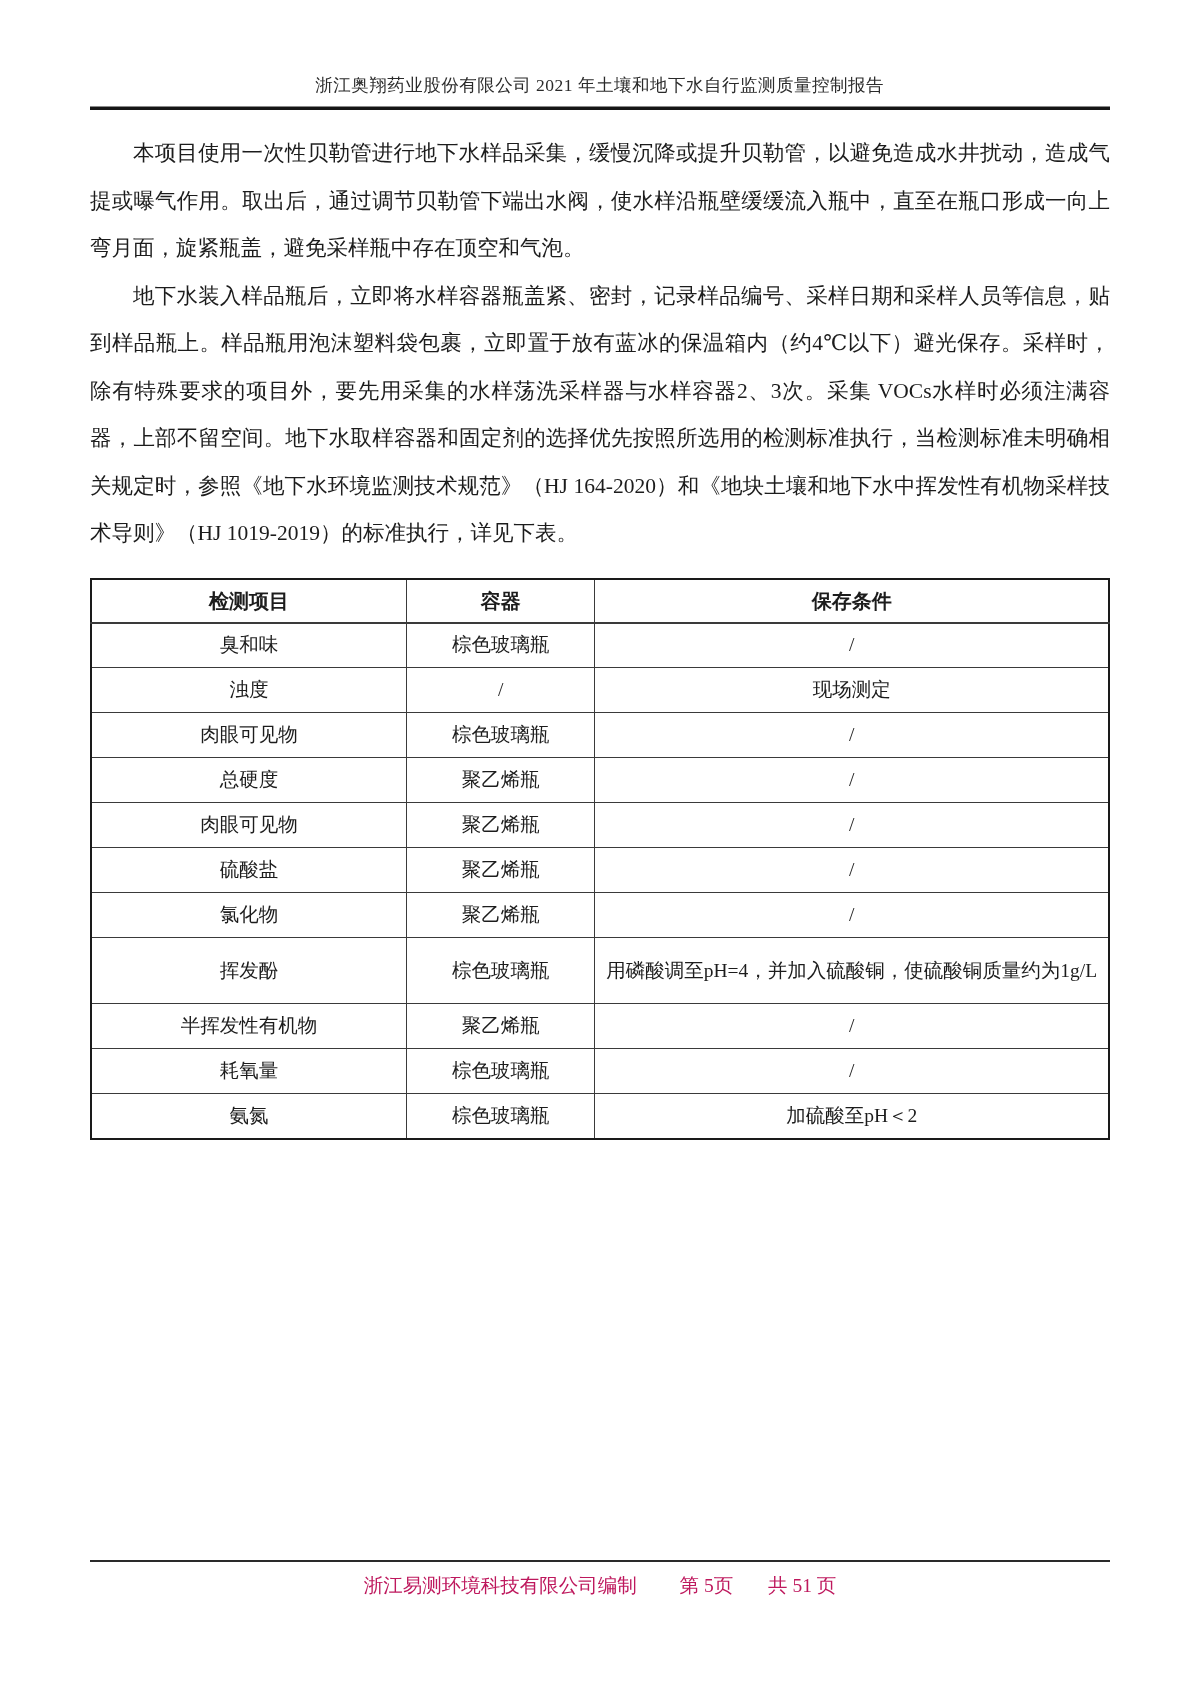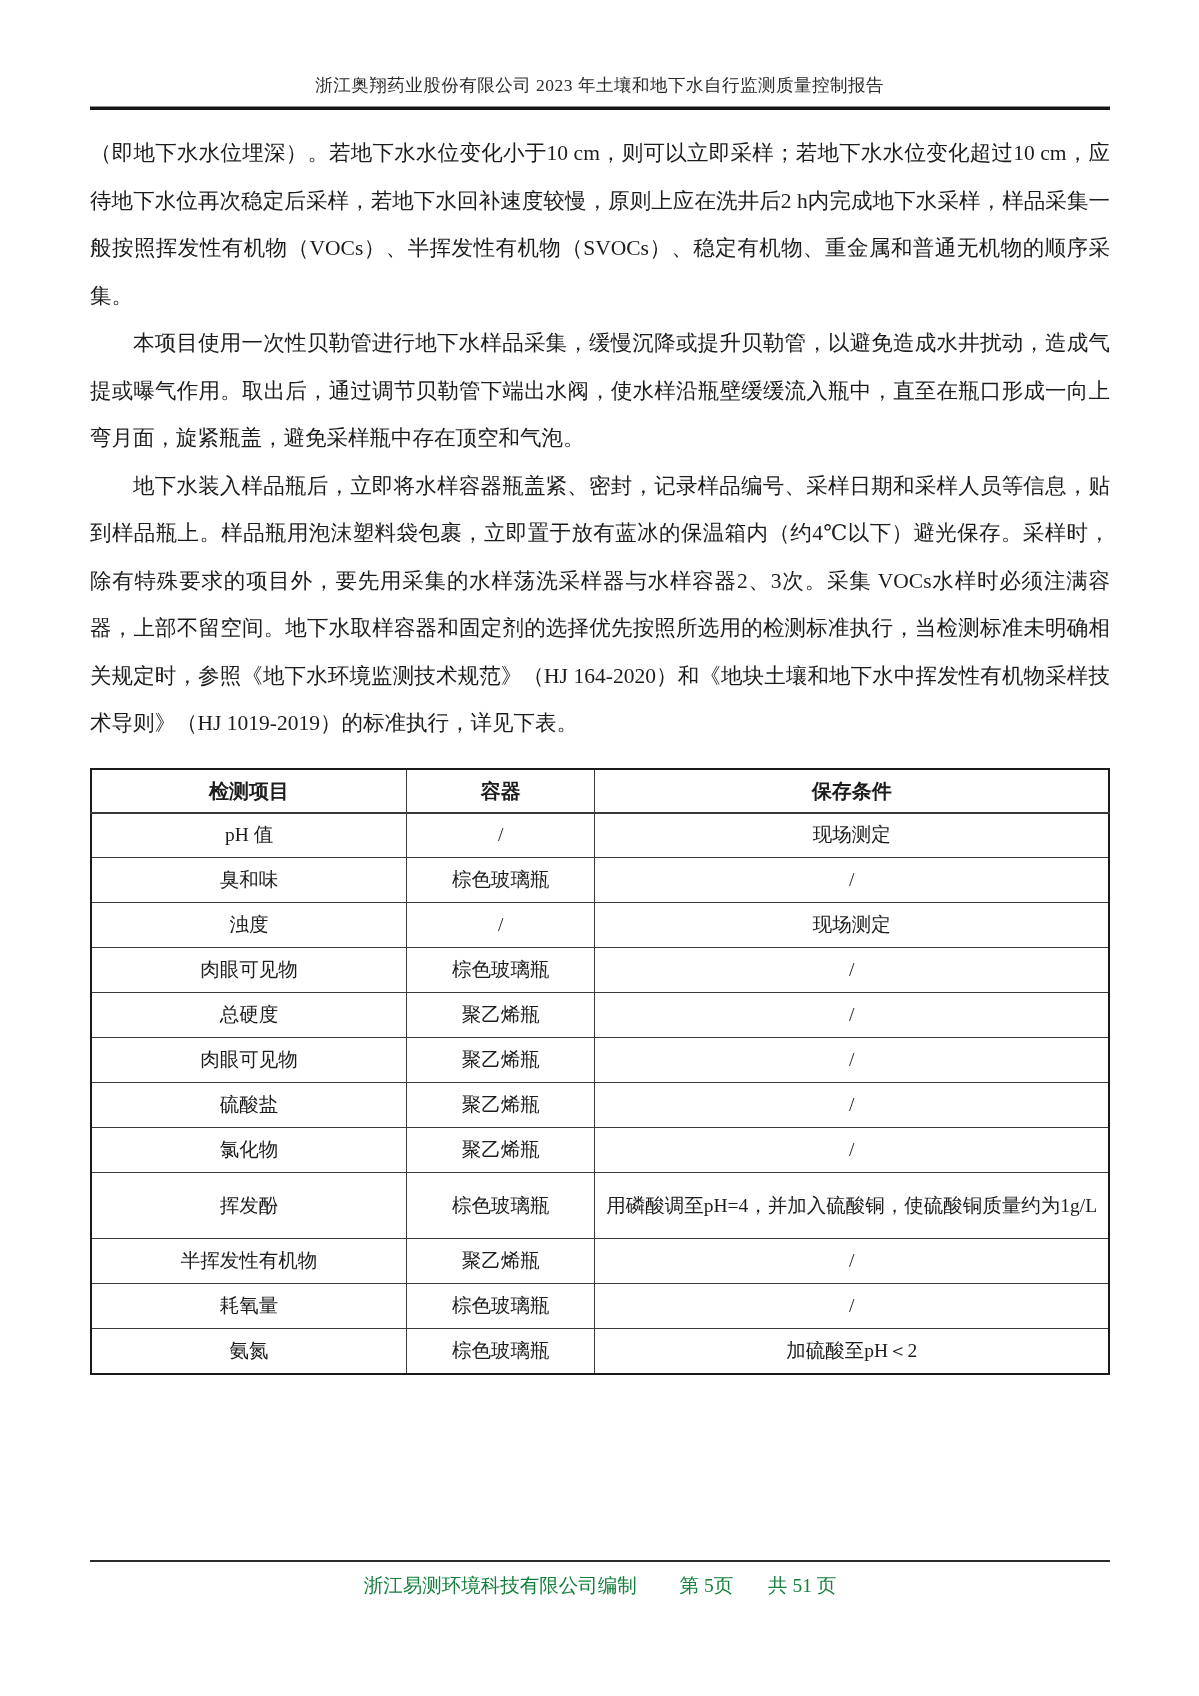--- a/index.html
+++ b/index.html
@@ -86,62 +86,56 @@
     width: 1020px;
     top: 1560px;
   }
   .footer-rule {
     border-top: 2px solid #2a2a2a;
   }
   .footer-text {
     padding-top: 10px;
     text-align: center;
     font-size: 19.5px;
-    color: #15803d;
+    color: #be185d;
   }
   .footer-text span { display: inline-block; }
   .footer-text .gap-lg { margin-left: 38px; }
   .footer-text .gap-md { margin-left: 30px; }
 </style>
 </head>
 <body>
 
 <div class="page">
 
   <div class="doc-header">
-    <div class="title">浙江奥翔药业股份有限公司 2023 年土壤和地下水自行监测质量控制报告</div>
+    <div class="title">浙江奥翔药业股份有限公司 2021 年土壤和地下水自行监测质量控制报告</div>
   </div>
   <div class="header-rule"></div>
 
   <div class="body-text">
-    <p>（即地下水水位埋深）。若地下水水位变化小于10 cm，则可以立即采样；若地下水水位变化超过10 cm，应待地下水位再次稳定后采样，若地下水回补速度较慢，原则上应在洗井后2 h内完成地下水采样，样品采集一般按照挥发性有机物（VOCs）、半挥发性有机物（SVOCs）、稳定有机物、重金属和普通无机物的顺序采集。</p>
     <p class="indent">本项目使用一次性贝勒管进行地下水样品采集，缓慢沉降或提升贝勒管，以避免造成水井扰动，造成气提或曝气作用。取出后，通过调节贝勒管下端出水阀，使水样沿瓶壁缓缓流入瓶中，直至在瓶口形成一向上弯月面，旋紧瓶盖，避免采样瓶中存在顶空和气泡。</p>
     <p class="indent">地下水装入样品瓶后，立即将水样容器瓶盖紧、密封，记录样品编号、采样日期和采样人员等信息，贴到样品瓶上。样品瓶用泡沫塑料袋包裹，立即置于放有蓝冰的保温箱内（约4℃以下）避光保存。采样时，除有特殊要求的项目外，要先用采集的水样荡洗采样器与水样容器2、3次。采集 VOCs水样时必须注满容器，上部不留空间。地下水取样容器和固定剂的选择优先按照所选用的检测标准执行，当检测标准未明确相关规定时，参照《地下水环境监测技术规范》（HJ 164-2020）和《地块土壤和地下水中挥发性有机物采样技术导则》（HJ 1019-2019）的标准执行，详见下表。</p>
   </div>
 
 
   <table class="sample-table">
     <colgroup>
         <col class="c1">
         <col class="c2">
         <col class="c3">
       </colgroup>
     <thead>
       <tr>
         <th>检测项目</th>
         <th>容器</th>
         <th>保存条件</th>
       </tr>
     </thead>
     <tbody>
-      <tr>
-        <td>pH 值</td>
-        <td>/</td>
-        <td>现场测定</td>
-      </tr>
       <tr>
         <td>臭和味</td>
         <td>棕色玻璃瓶</td>
         <td>/</td>
       </tr>
       <tr>
         <td>浊度</td>
         <td>/</td>
         <td>现场测定</td>
       </tr>

